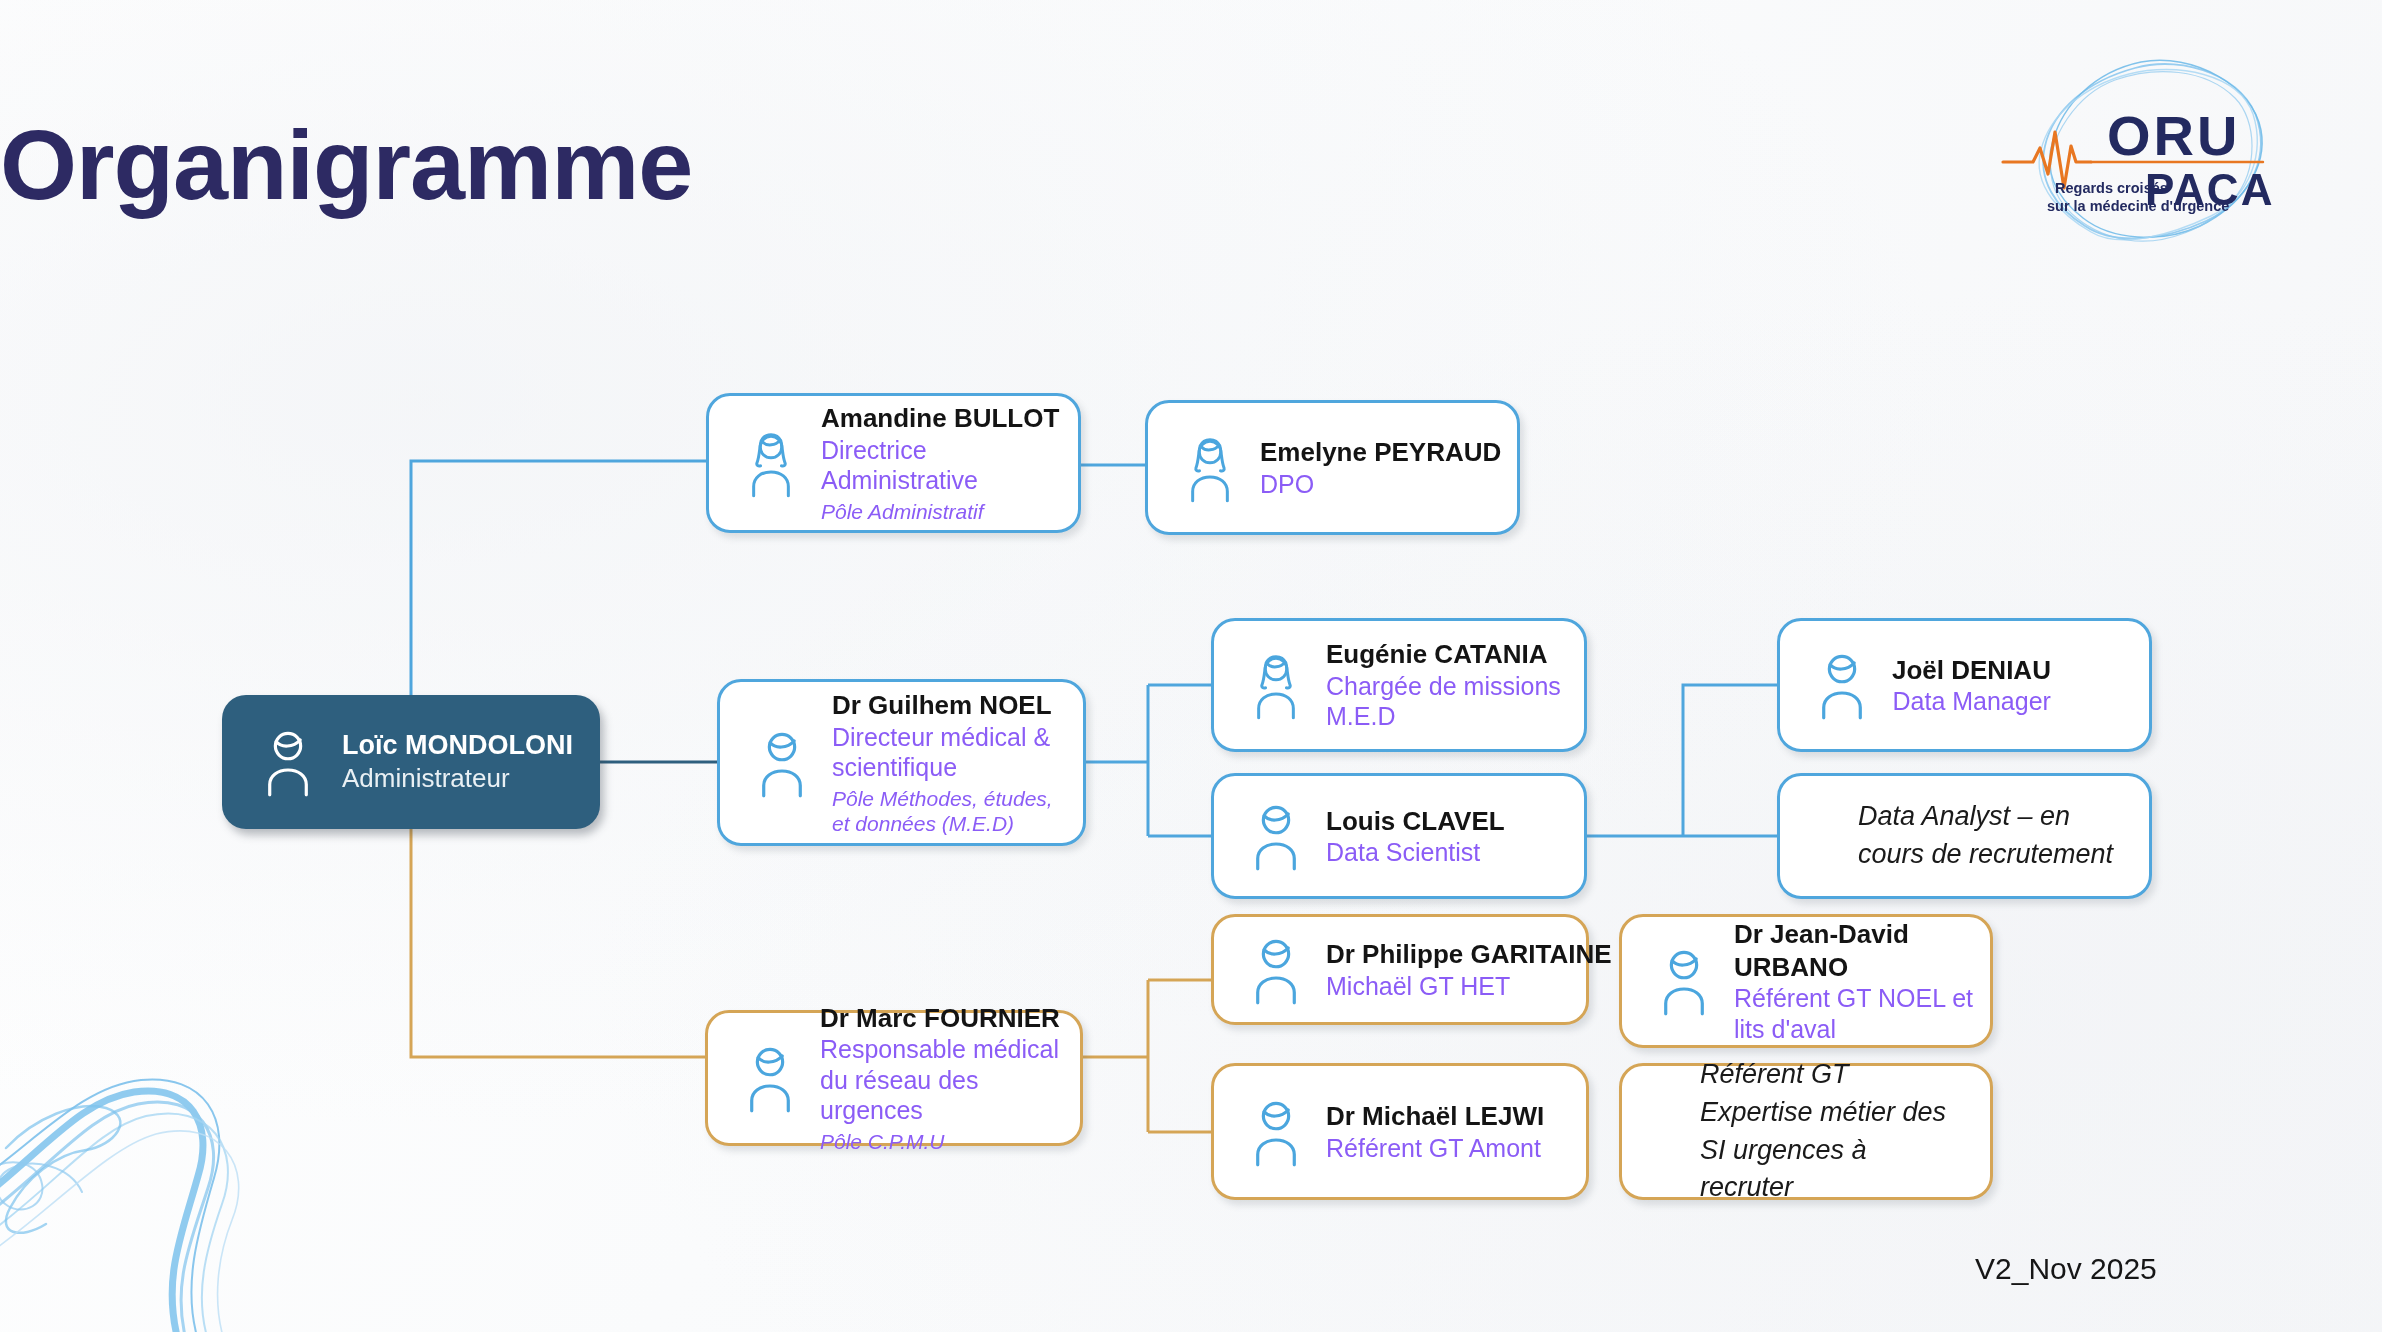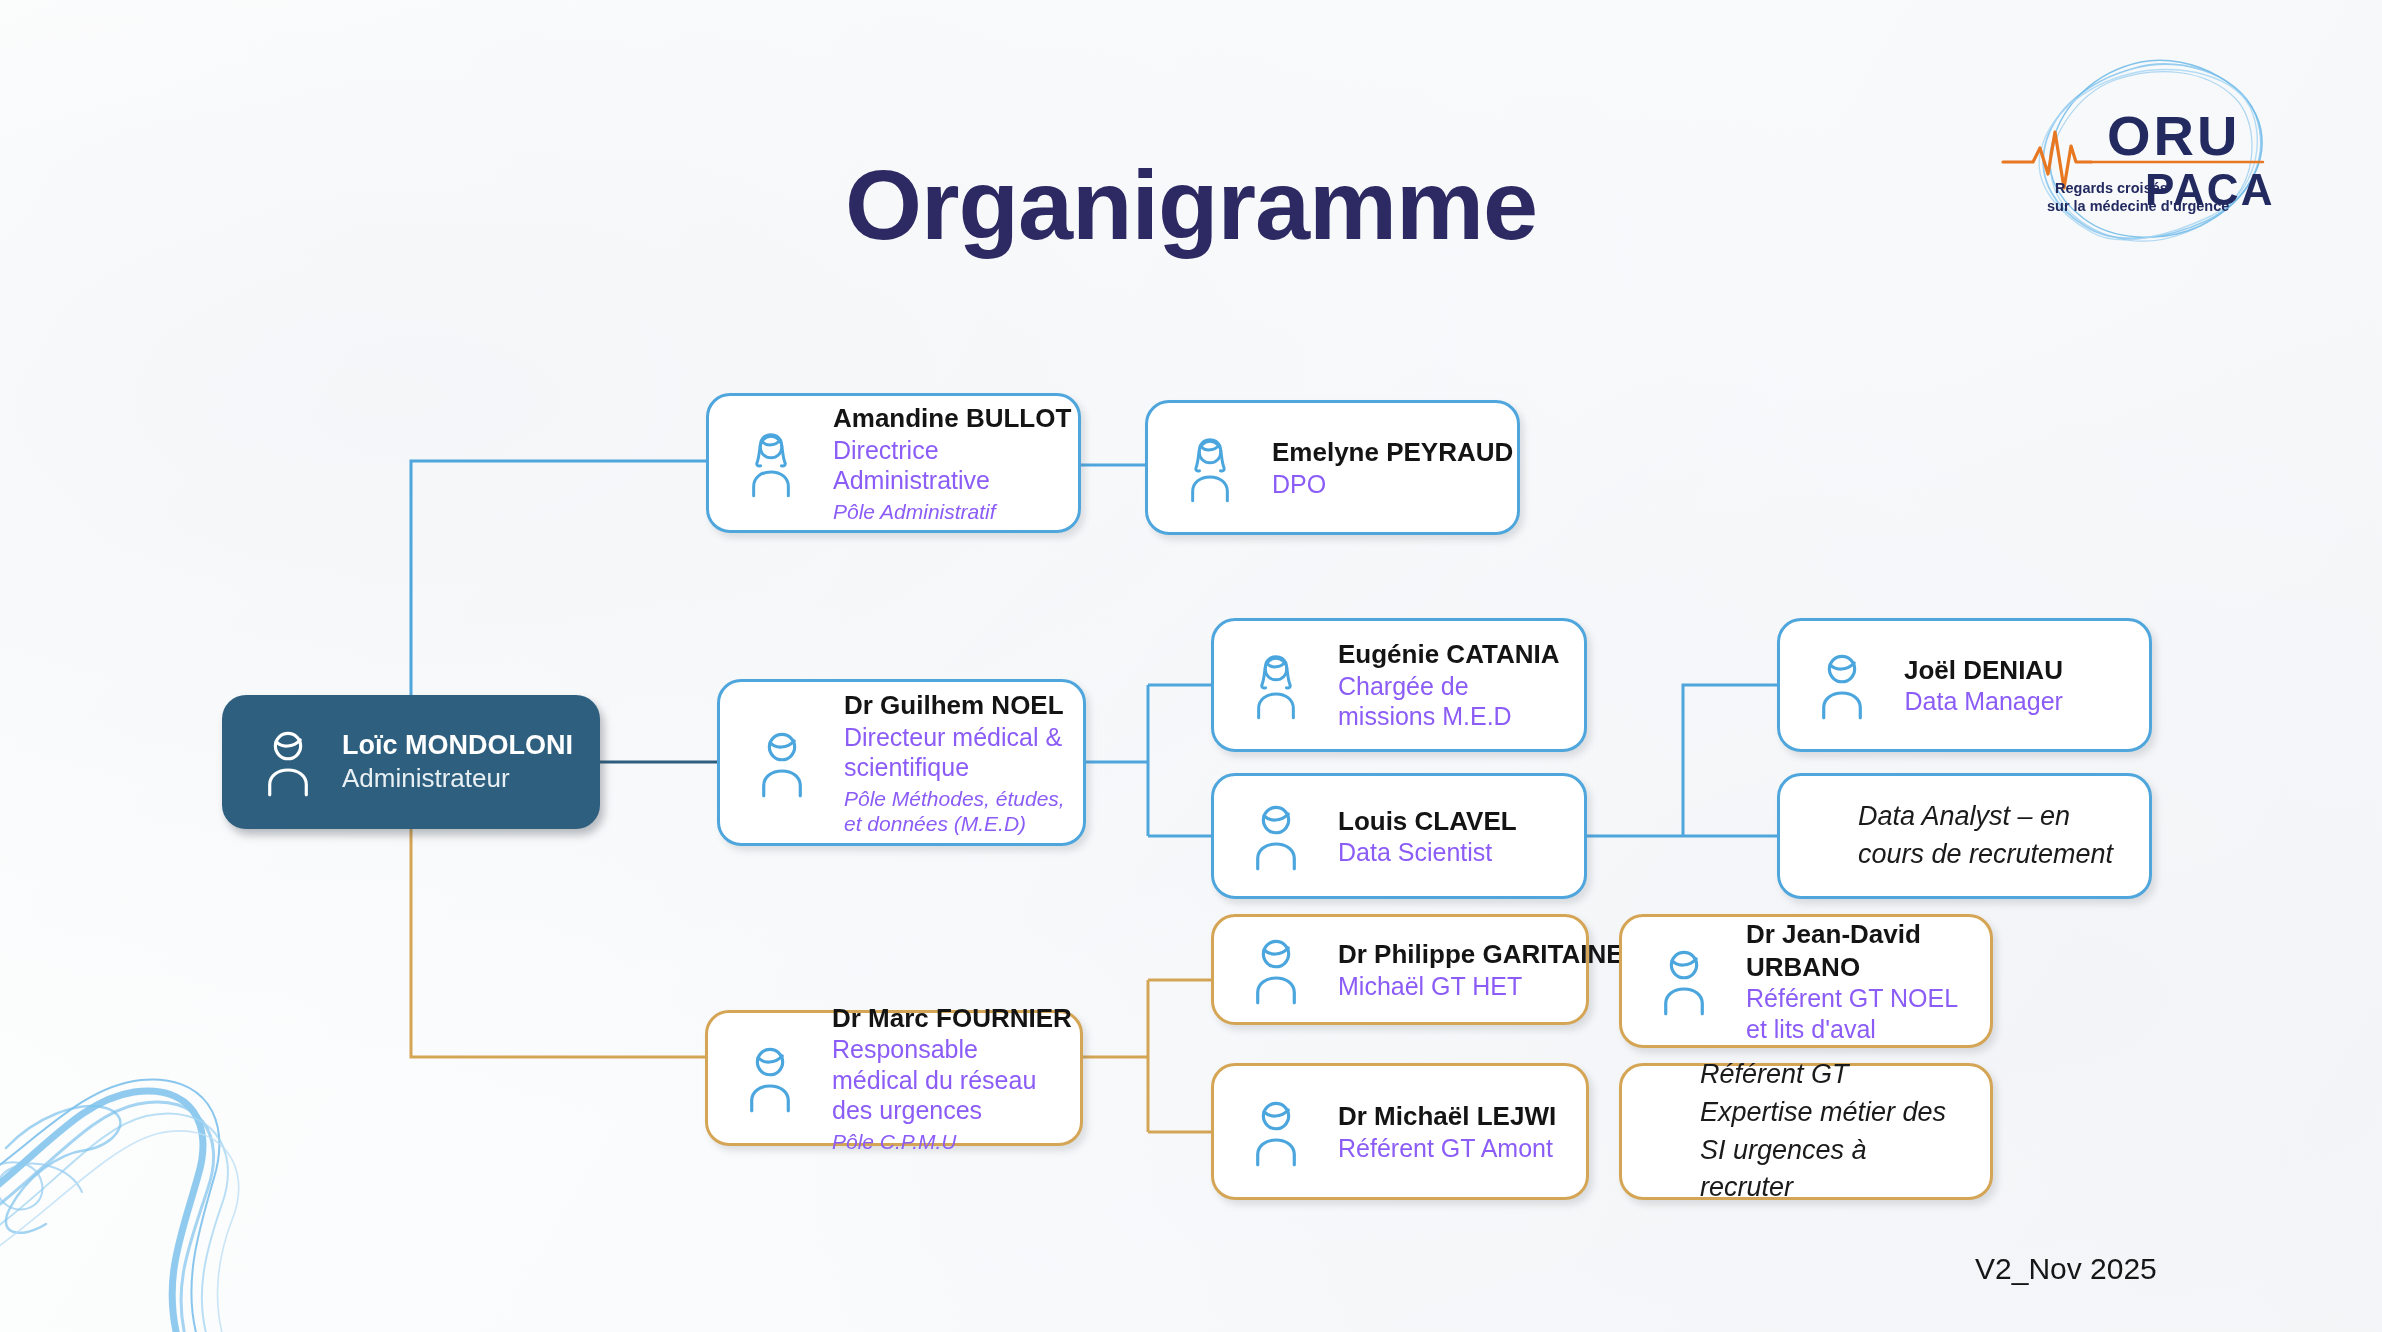--- a/index.html
+++ b/index.html
@@ -13,25 +13,24 @@
     overflow:hidden;
     background:
       radial-gradient(ellipse at 18% 30%, rgba(240,242,245,.65) 0%, rgba(255,255,255,0) 55%),
       radial-gradient(ellipse at 85% 75%, rgba(240,242,245,.55) 0%, rgba(255,255,255,0) 50%),
       linear-gradient(120deg,#ffffff 0%,#fafbfc 45%,#f5f6f8 100%);
   }
 
   
   .slide-title{
     position:absolute;left:0;right:0;top:108px;
-    text-align:center;
+    text-align:left;
     font-size:99px;font-weight:700;
     color:#2d2a63;
     letter-spacing:-1px;
-    margin-top:40px;
   }
 
   
   .version{
     position:absolute;left:1975px;top:1252px;
     font-size:30px;color:#161616;
   }
 
   
   svg.connectors{position:absolute;left:0;top:0;z-index:1;pointer-events:none;}
@@ -39,21 +38,21 @@
   
   .node{
     position:absolute;z-index:2;
     box-sizing:border-box;
     background:#ffffff;
     border:3px solid #4fa6dd;
     border-radius:24px;
     box-shadow:4px 5px 7px rgba(90,100,110,.18);
     display:flex;align-items:center;
     padding:10px 14px 10px 32px;
-    gap:32px;
+    gap:20px;
     color:#4ba6de; 
   }
   .node.gold{border-color:#d5a556;}
   .node.root{
     background:#2e5f7e;border:none;color:#ffffff;
     box-shadow:4px 6px 9px rgba(60,70,80,.35);
     padding-left:36px;gap:24px;
   }
   .node.vacant{padding-left:78px;padding-right:24px;}
 

